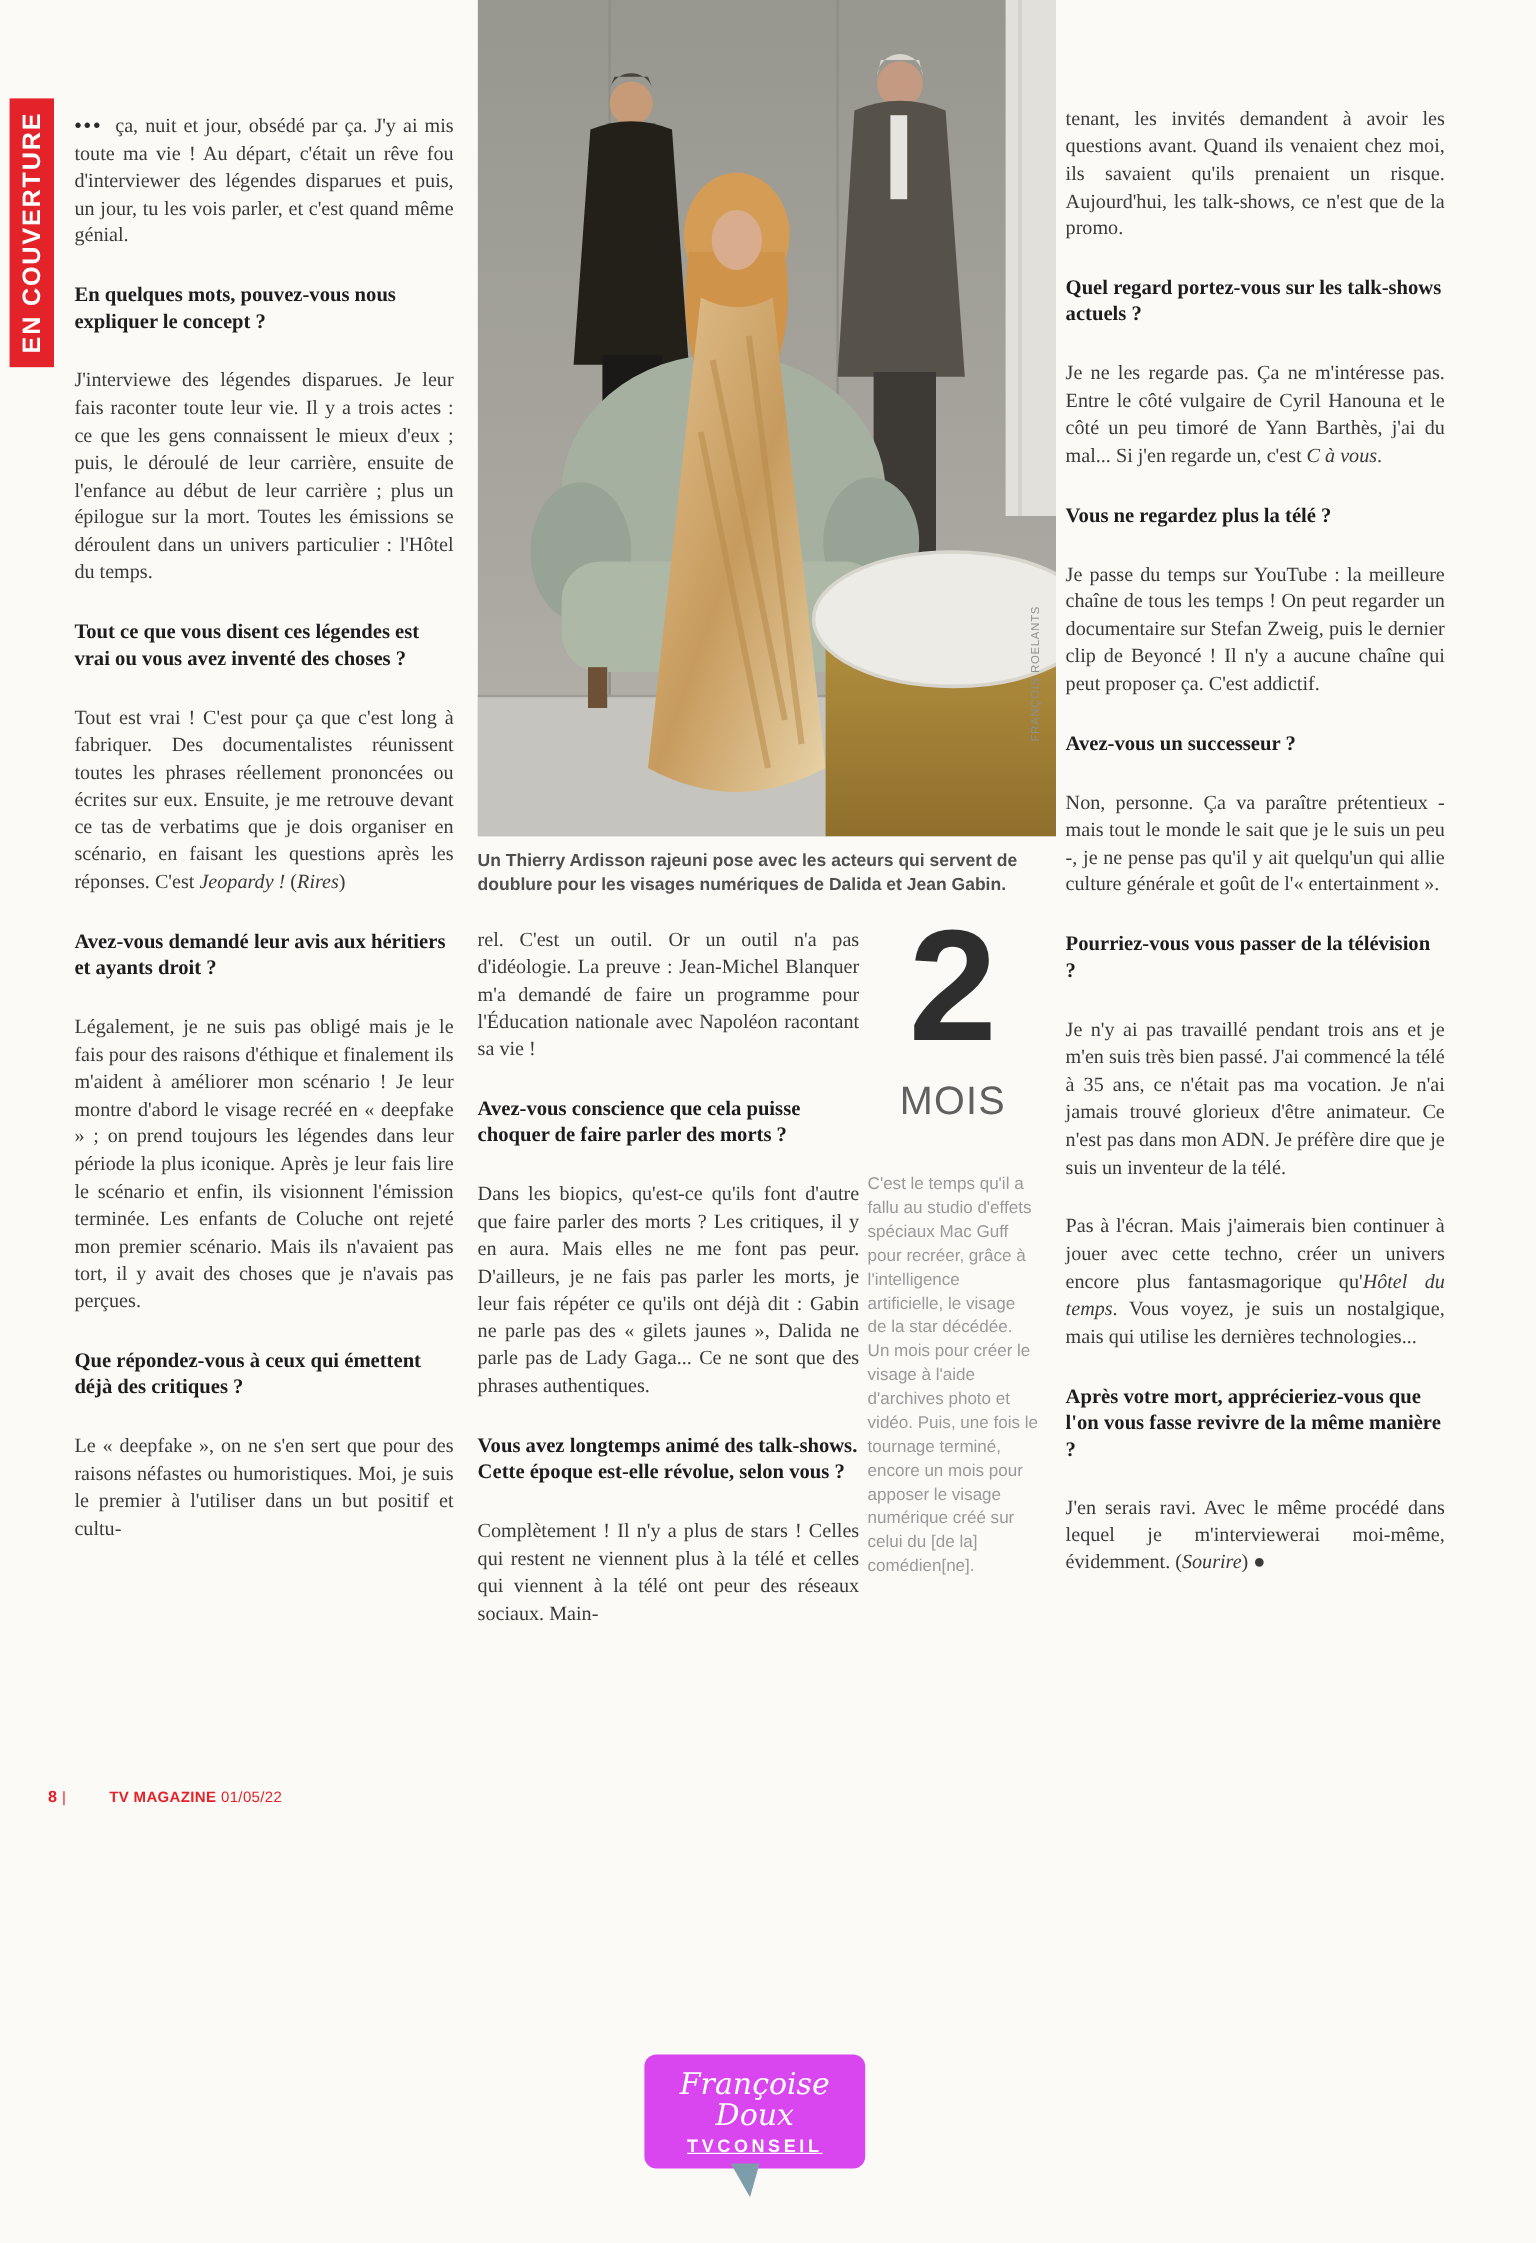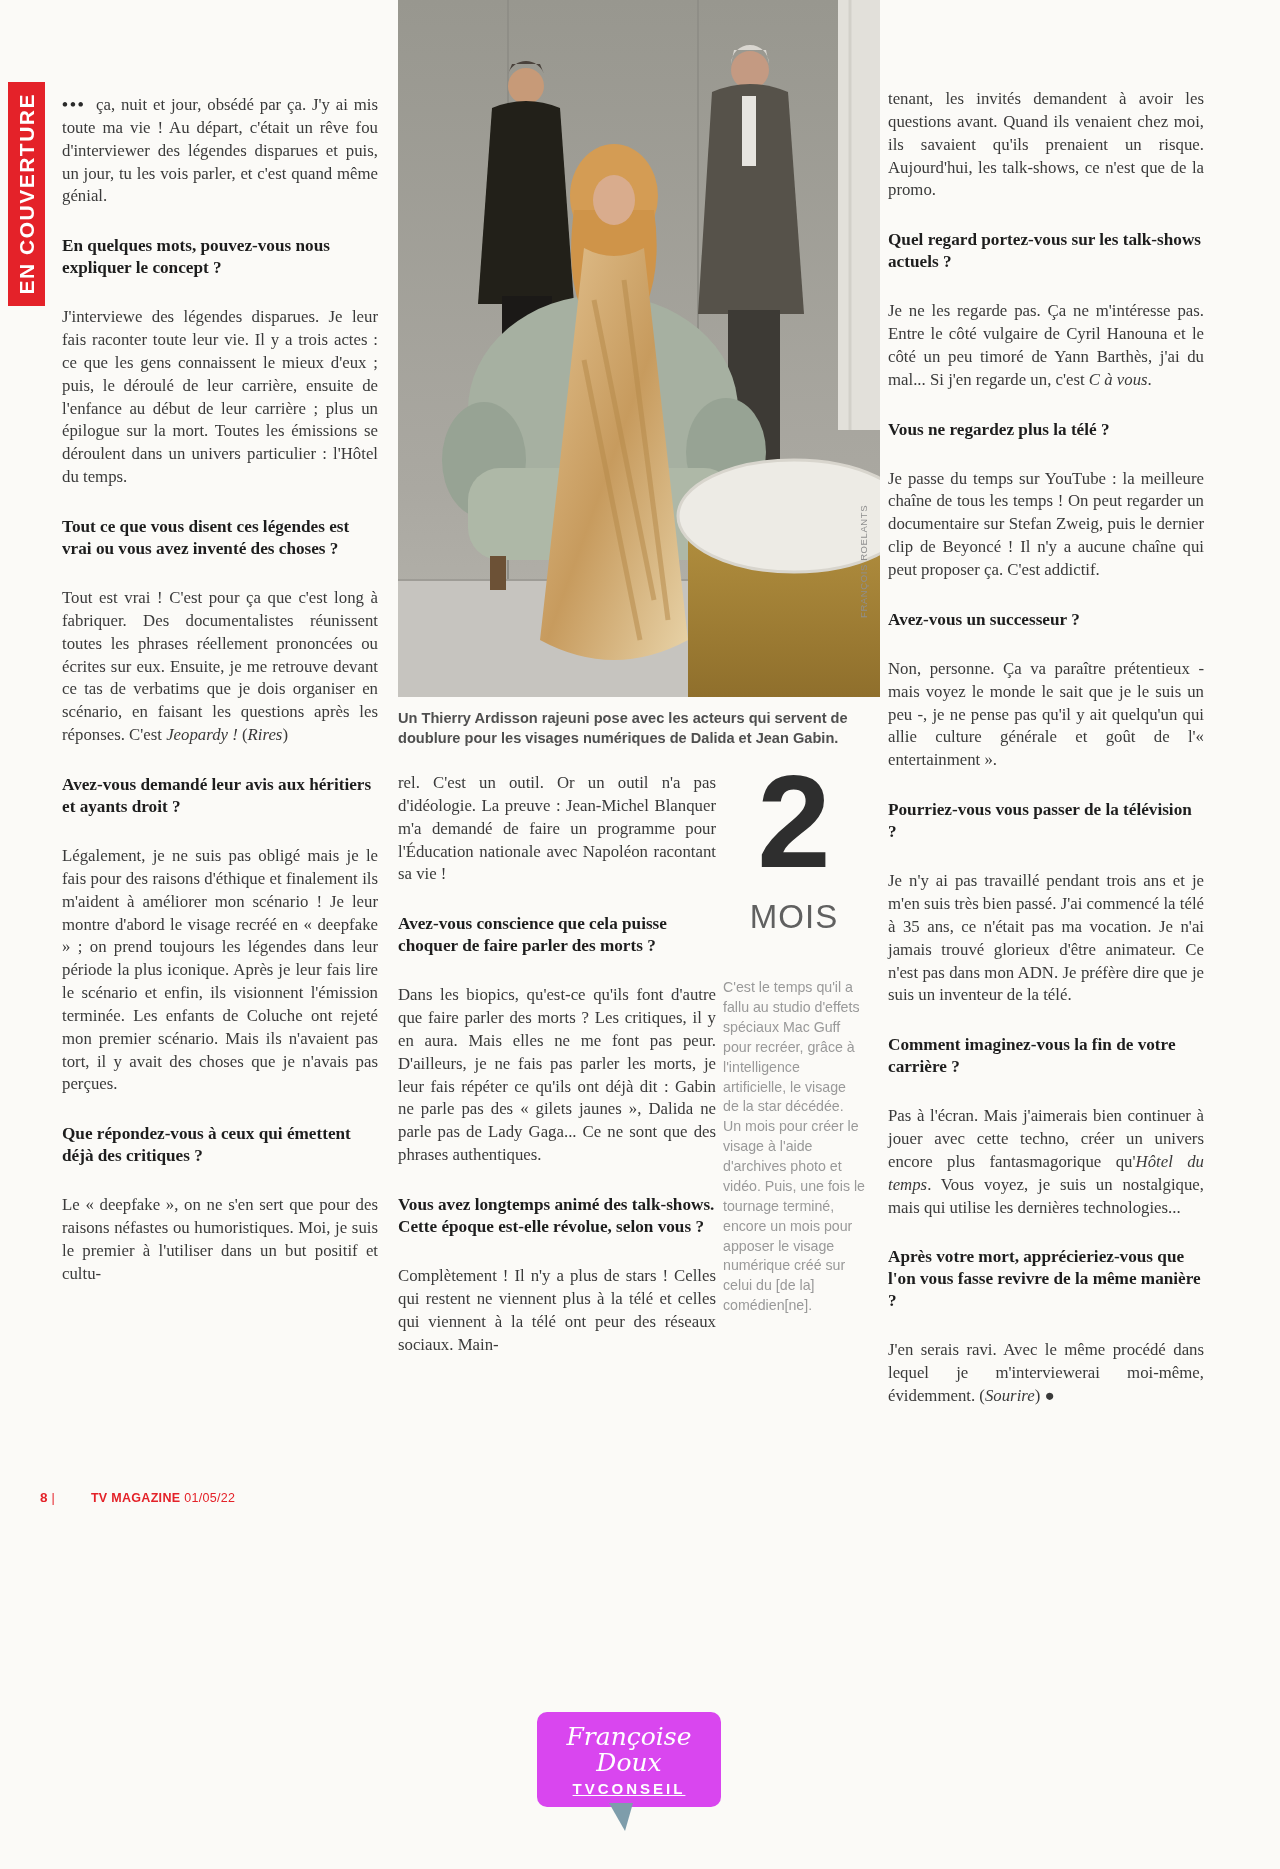--- a/index.html
+++ b/index.html
@@ -141,24 +141,23 @@
       <div class="block question">Vous avez longtemps animé des talk-shows. Cette époque est-elle révolue, selon vous ?</div>
       <div class="block answer">Complètement ! Il n'y a plus de stars ! Celles qui restent ne viennent plus à la télé et celles qui viennent à la télé ont peur des réseaux sociaux. Main-</div>
     </div>
   <div class="col col-right">
       <div class="block answer">tenant, les invités demandent à avoir les questions avant. Quand ils venaient chez moi, ils savaient qu'ils prenaient un risque. Aujourd'hui, les talk-shows, ce n'est que de la promo.</div>
       <div class="block question">Quel regard portez-vous sur les talk-shows actuels ?</div>
       <div class="block answer">Je ne les regarde pas. Ça ne m'intéresse pas. Entre le côté vulgaire de Cyril Hanouna et le côté un peu timoré de Yann Barthès, j'ai du mal... Si j'en regarde un, c'est <i>C à vous</i>.</div>
       <div class="block question">Vous ne regardez plus la télé ?</div>
       <div class="block answer">Je passe du temps sur YouTube : la meilleure chaîne de tous les temps ! On peut regarder un documentaire sur Stefan Zweig, puis le dernier clip de Beyoncé ! Il n'y a aucune chaîne qui peut proposer ça. C'est addictif.</div>
       <div class="block question">Avez-vous un successeur ?</div>
-      <div class="block answer">Non, personne. Ça va paraître prétentieux - mais voyez le monde le sait que je le suis un peu -, je ne pense pas qu'il y ait quelqu'un qui allie culture générale et goût de l'« entertainment ».</div>
+      <div class="block answer">Non, personne. Ça va paraître prétentieux - mais tout le monde le sait que je le suis un peu -, je ne pense pas qu'il y ait quelqu'un qui allie culture générale et goût de l'« entertainment ».</div>
       <div class="block question">Pourriez-vous vous passer de la télévision ?</div>
       <div class="block answer">Je n'y ai pas travaillé pendant trois ans et je m'en suis très bien passé. J'ai commencé la télé à 35 ans, ce n'était pas ma vocation. Je n'ai jamais trouvé glorieux d'être animateur. Ce n'est pas dans mon ADN. Je préfère dire que je suis un inventeur de la télé.</div>
-      <div class="block question">Comment imaginez-vous la fin de votre carrière ?</div>
       <div class="block answer">Pas à l'écran. Mais j'aimerais bien continuer à jouer avec cette techno, créer un univers encore plus fantasmagorique qu'<i>Hôtel du temps</i>. Vous voyez, je suis un nostalgique, mais qui utilise les dernières technologies...</div>
       <div class="block question">Après votre mort, apprécieriez-vous que l'on vous fasse revivre de la même manière ?</div>
       <div class="block answer">J'en serais ravi. Avec le même procédé dans lequel je m'interviewerai moi-même, évidemment. (<i>Sourire</i>) ●</div>
     </div>
 
   <aside class="callout">
     <div class="callout-number">2</div>
     <div class="callout-unit">MOIS</div>
     <div class="callout-text">C'est le temps qu'il a fallu au studio d'effets spéciaux Mac Guff pour recréer, grâce à l'intelligence artificielle, le visage de la star décédée. Un mois pour créer le visage à l'aide d'archives photo et vidéo. Puis, une fois le tournage terminé, encore un mois pour apposer le visage numérique créé sur celui du [de la] comédien[ne].</div>
   </aside>

